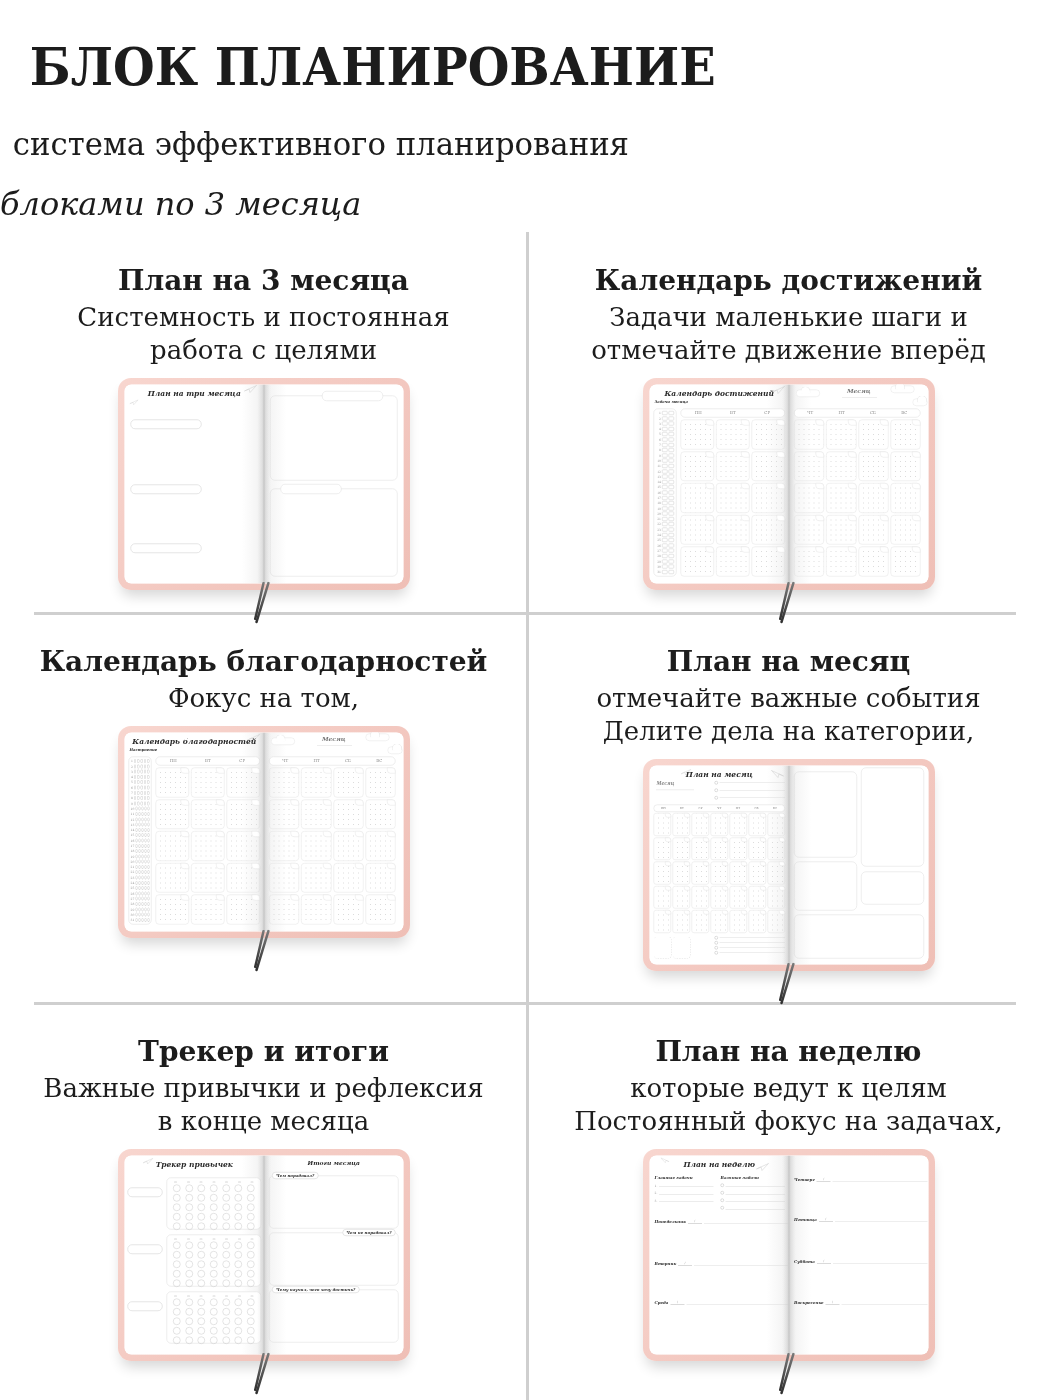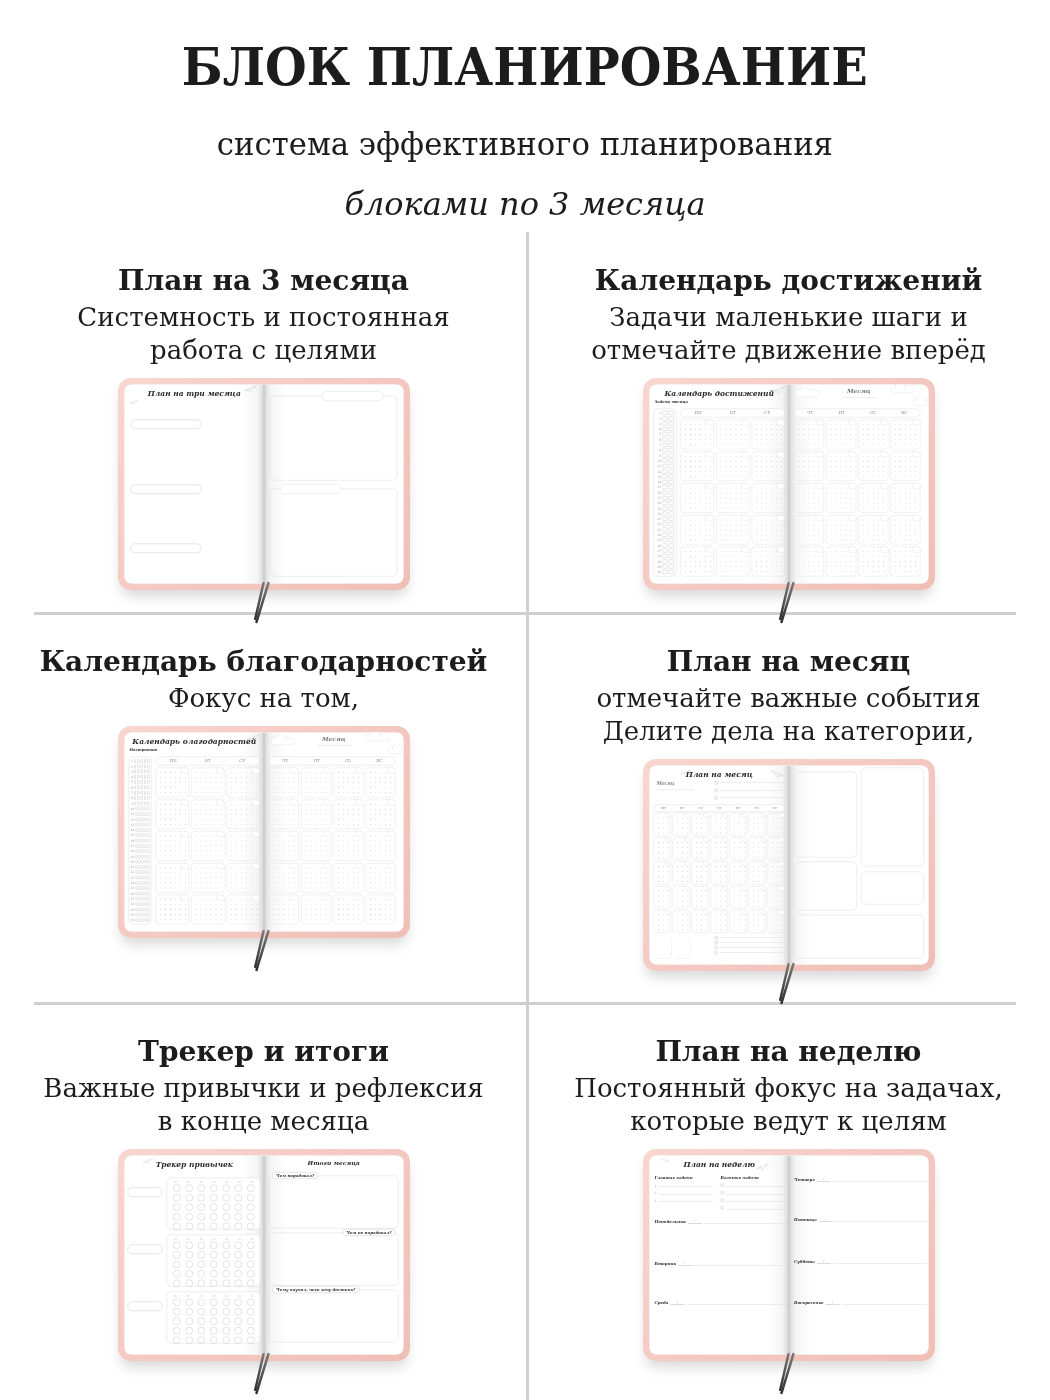--- a/index.html
+++ b/index.html
@@ -1,20 +1,20 @@
 <!DOCTYPE html>
 <html><head>
 <meta charset="utf-8">
 <style>
   html,body{margin:0;padding:0;background:#fff;}
   #canvas{position:relative;width:1050px;height:1400px;margin:0 auto;background:#fff;
           font-family:"DejaVu Serif",serif;color:#1c1c1c;overflow:hidden;}
 
   
-  .header{position:absolute;top:0;left:0;right:0;text-align:center;}
+  .header{position:absolute;top:0;left:0;right:0;text-align:left;}
   .h-title{margin-top:36px;font-size:52px;font-weight:600;letter-spacing:0;}
   .h-title span{display:inline-block;transform:scaleX(.92);}
   .h-sub{margin-top:28px;font-size:32px;}
   .h-sub span{display:inline-block;transform:scaleX(.96);}
   .h-tag{margin-top:22px;font-size:32px;font-style:italic;}
 
   
   .divider{position:absolute;background:#cfcfcf;}
   .div-v{left:526px;top:232px;bottom:0;width:3px;}
   .div-h{left:34px;right:34px;height:3px;}
@@ -1048,22 +1048,22 @@
                 <div class="rb rb1"></div>
                 <div class="rb rb2"></div>
               </div>
             </div>
           </div>
         </div>
     </section>
 
     <section class="cell">
       <h2>План на неделю</h2>
+      <p class="desc">которые ведут к целям</p>
       <p class="desc">Постоянный фокус на задачах,</p>
-      <p class="desc">которые ведут к целям</p>
       <div class="book-slot">
           <div class="book-scale">
             <div class="book">
               <div class="pages">
                 <div class="page left">
                   <div class="plane" style="right: 40px; top: 14px;"><svg width="26" height="18" viewBox="0 0 26 18">
                       <path d="M1 13 L25 2 L12 16 L10 9 Z" fill="none" stroke="#cfcfcf" stroke-width="1.2" stroke-linejoin="round"></path>
                     </svg></div>
                   <div class="plane" style="left: 18px; top: 0px; transform: scale(0.7) scaleX(-1);"><svg width="26" height="18" viewBox="0 0 26 18">
                       <path d="M1 13 L25 2 L12 16 L10 9 Z" fill="none" stroke="#cfcfcf" stroke-width="1.2" stroke-linejoin="round"></path>

